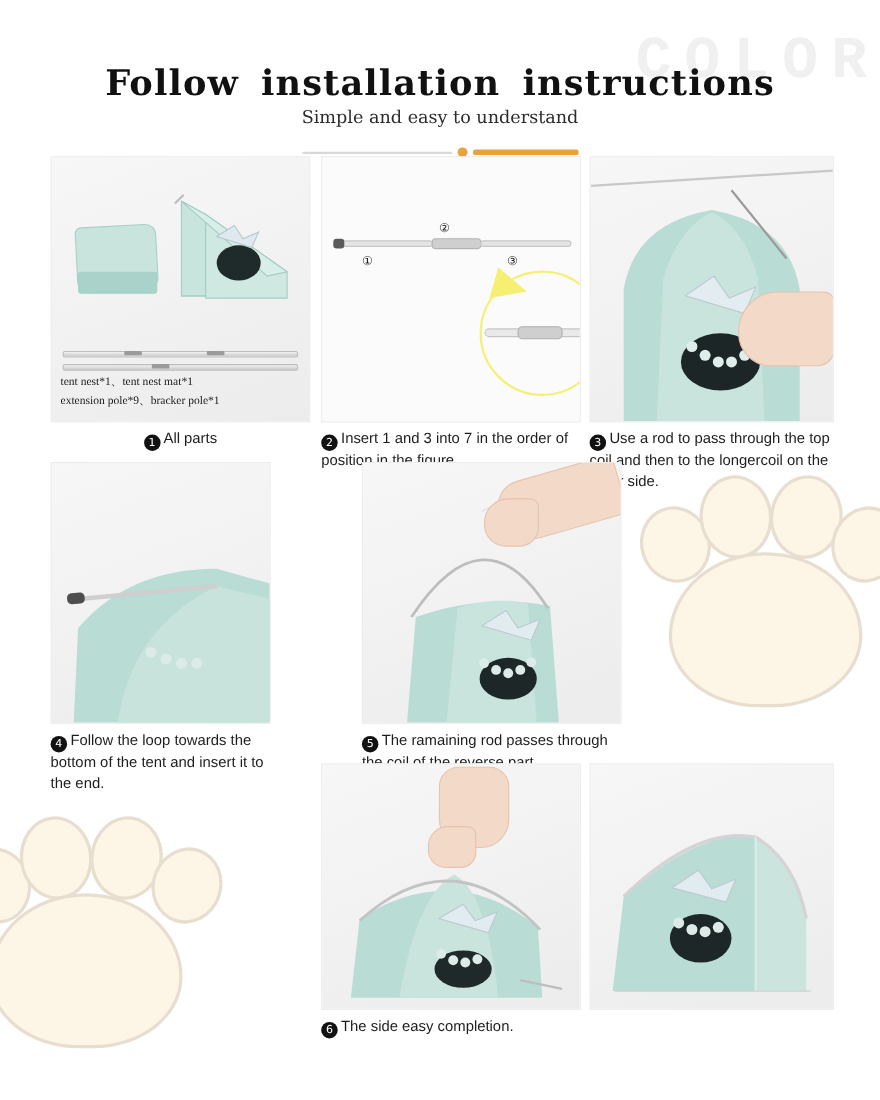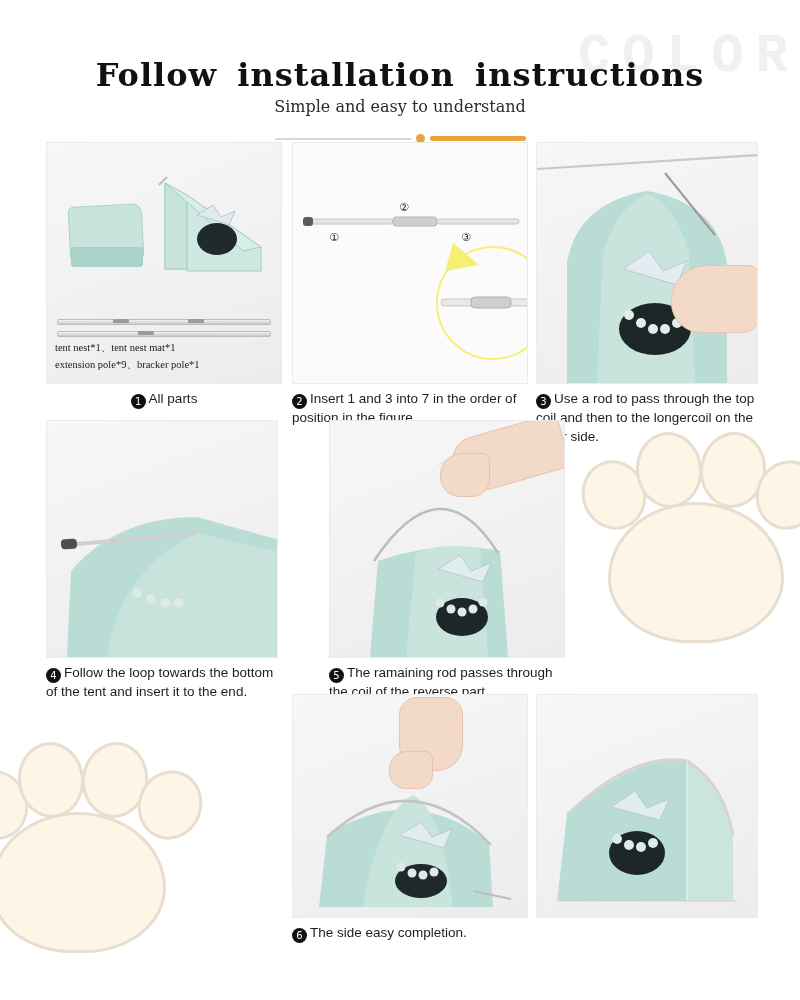--- a/index.html
+++ b/index.html
@@ -298,21 +298,21 @@
       </g>
       <line x1="128" y1="30" x2="178" y2="92" stroke="#9a9a9a" stroke-width="2"></line>
     </svg>
     <div class="hand" style="left:134px; top:122px; width:86px; height:66px; border-radius:36px 10px 16px 30px;"></div>
   </div>
   <div class="caption">
     <span class="num">3</span><span>Use a rod to pass through the top coil and then to the longercoil on the other side.</span>
   </div>
 </div>
 
-<div class="step" style="left:46px; top:420px; width:232px;">
+<div class="step" style="left:46px; top:420px; width:200px;">
   <div class="panel" style="height:236px;">
     <div class="photo"></div>
     <svg width="236" height="236" style="position:absolute;left:0;top:0;">
       <path d="M20,236 L24,150 Q70,96 150,96 L236,120 L236,236 Z" fill="#b9dcd5"></path>
       <path d="M60,236 Q72,150 150,112 L236,132 L236,236 Z" fill="#c7e3dc"></path>
       <line x1="20" y1="124" x2="150" y2="112" stroke="#cfcfcf" stroke-width="4"></line>
       <rect x="14" y="118" width="16" height="10" rx="4" fill="#4e4e4e" transform="rotate(-4 22 123)"></rect>
       <g fill="#dcebe7">
         <circle cx="90" cy="172" r="5"></circle>
           <circle cx="104" cy="178" r="5"></circle>

